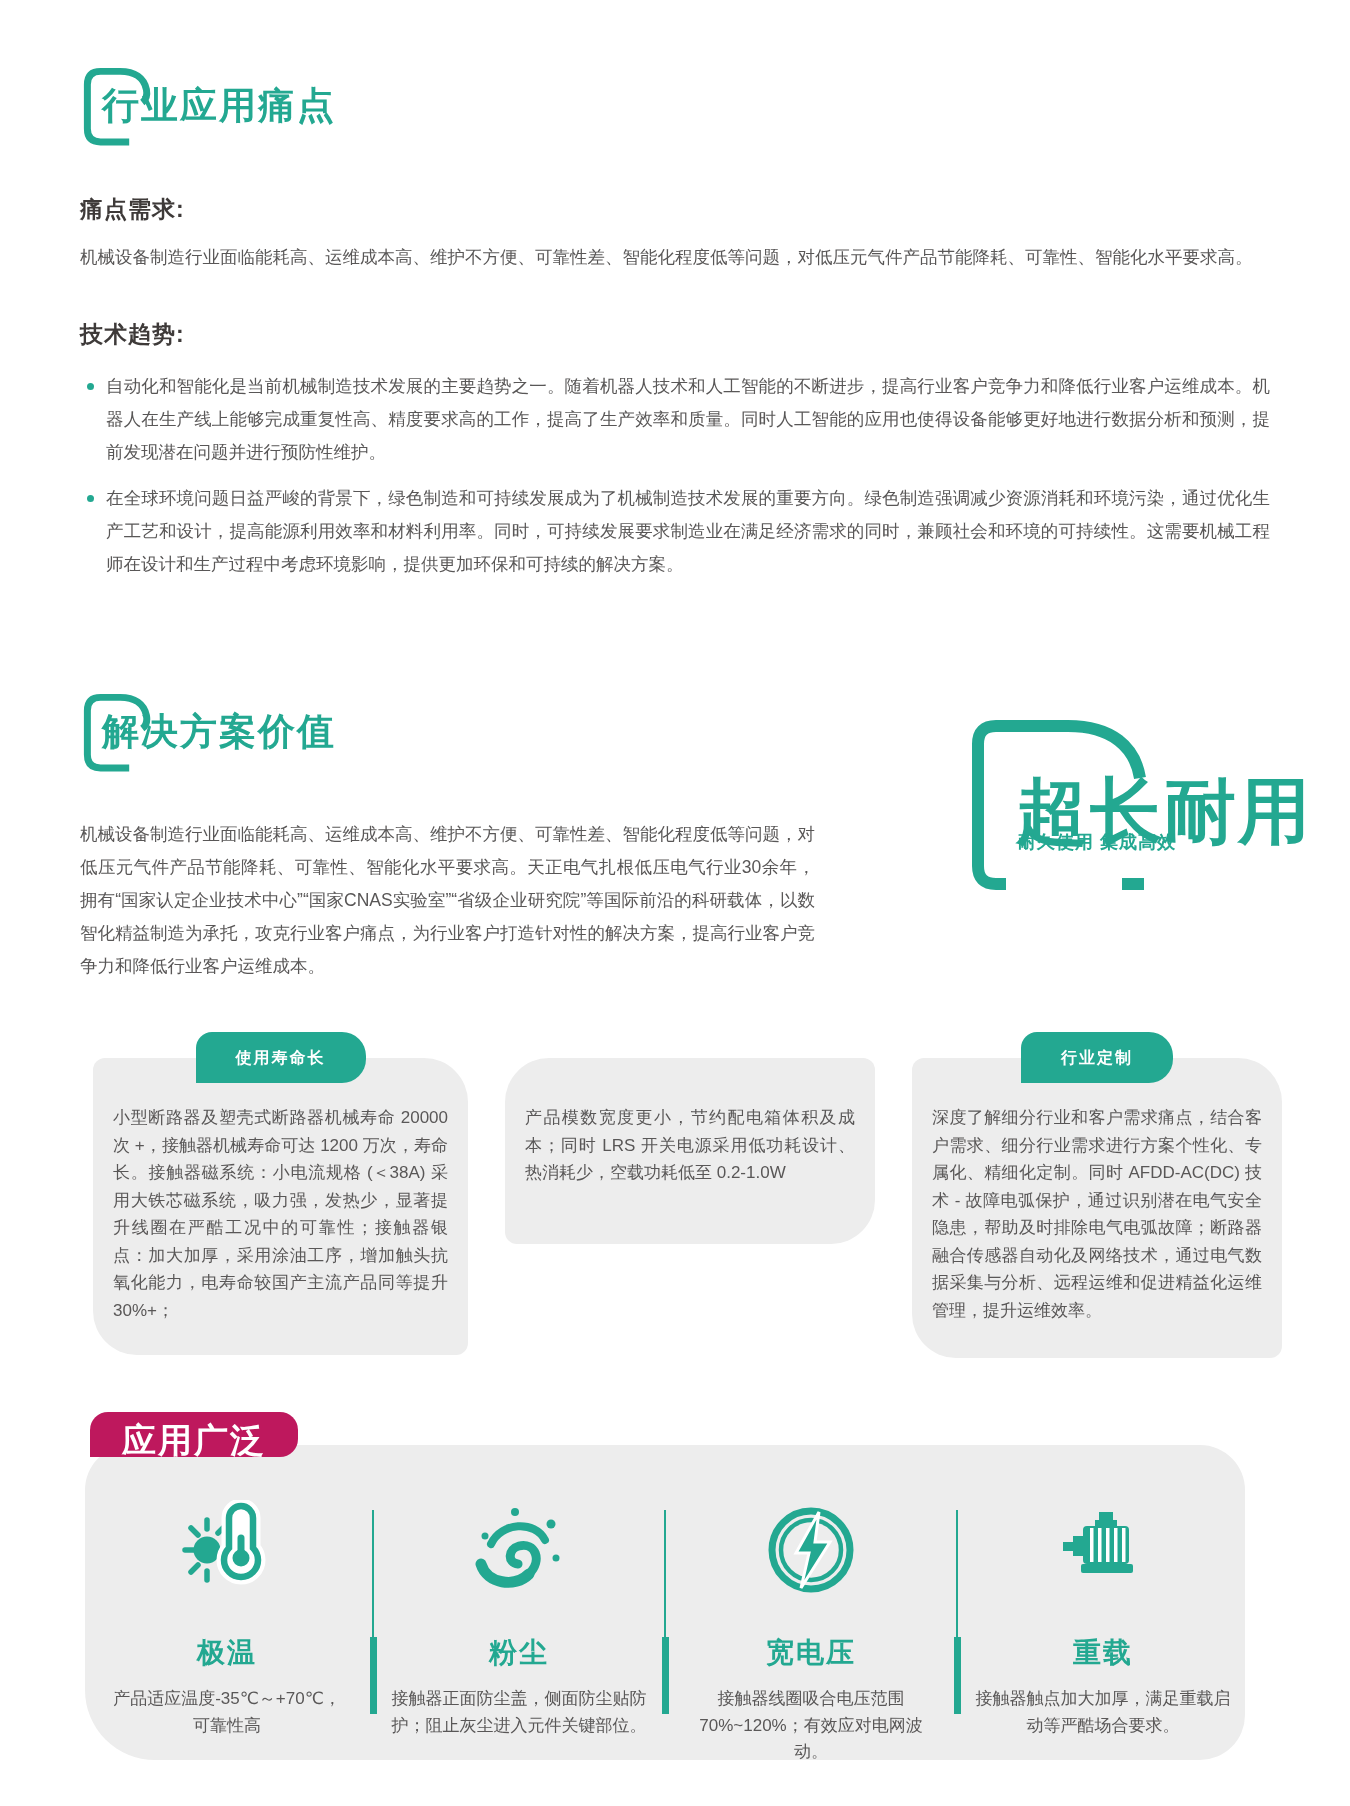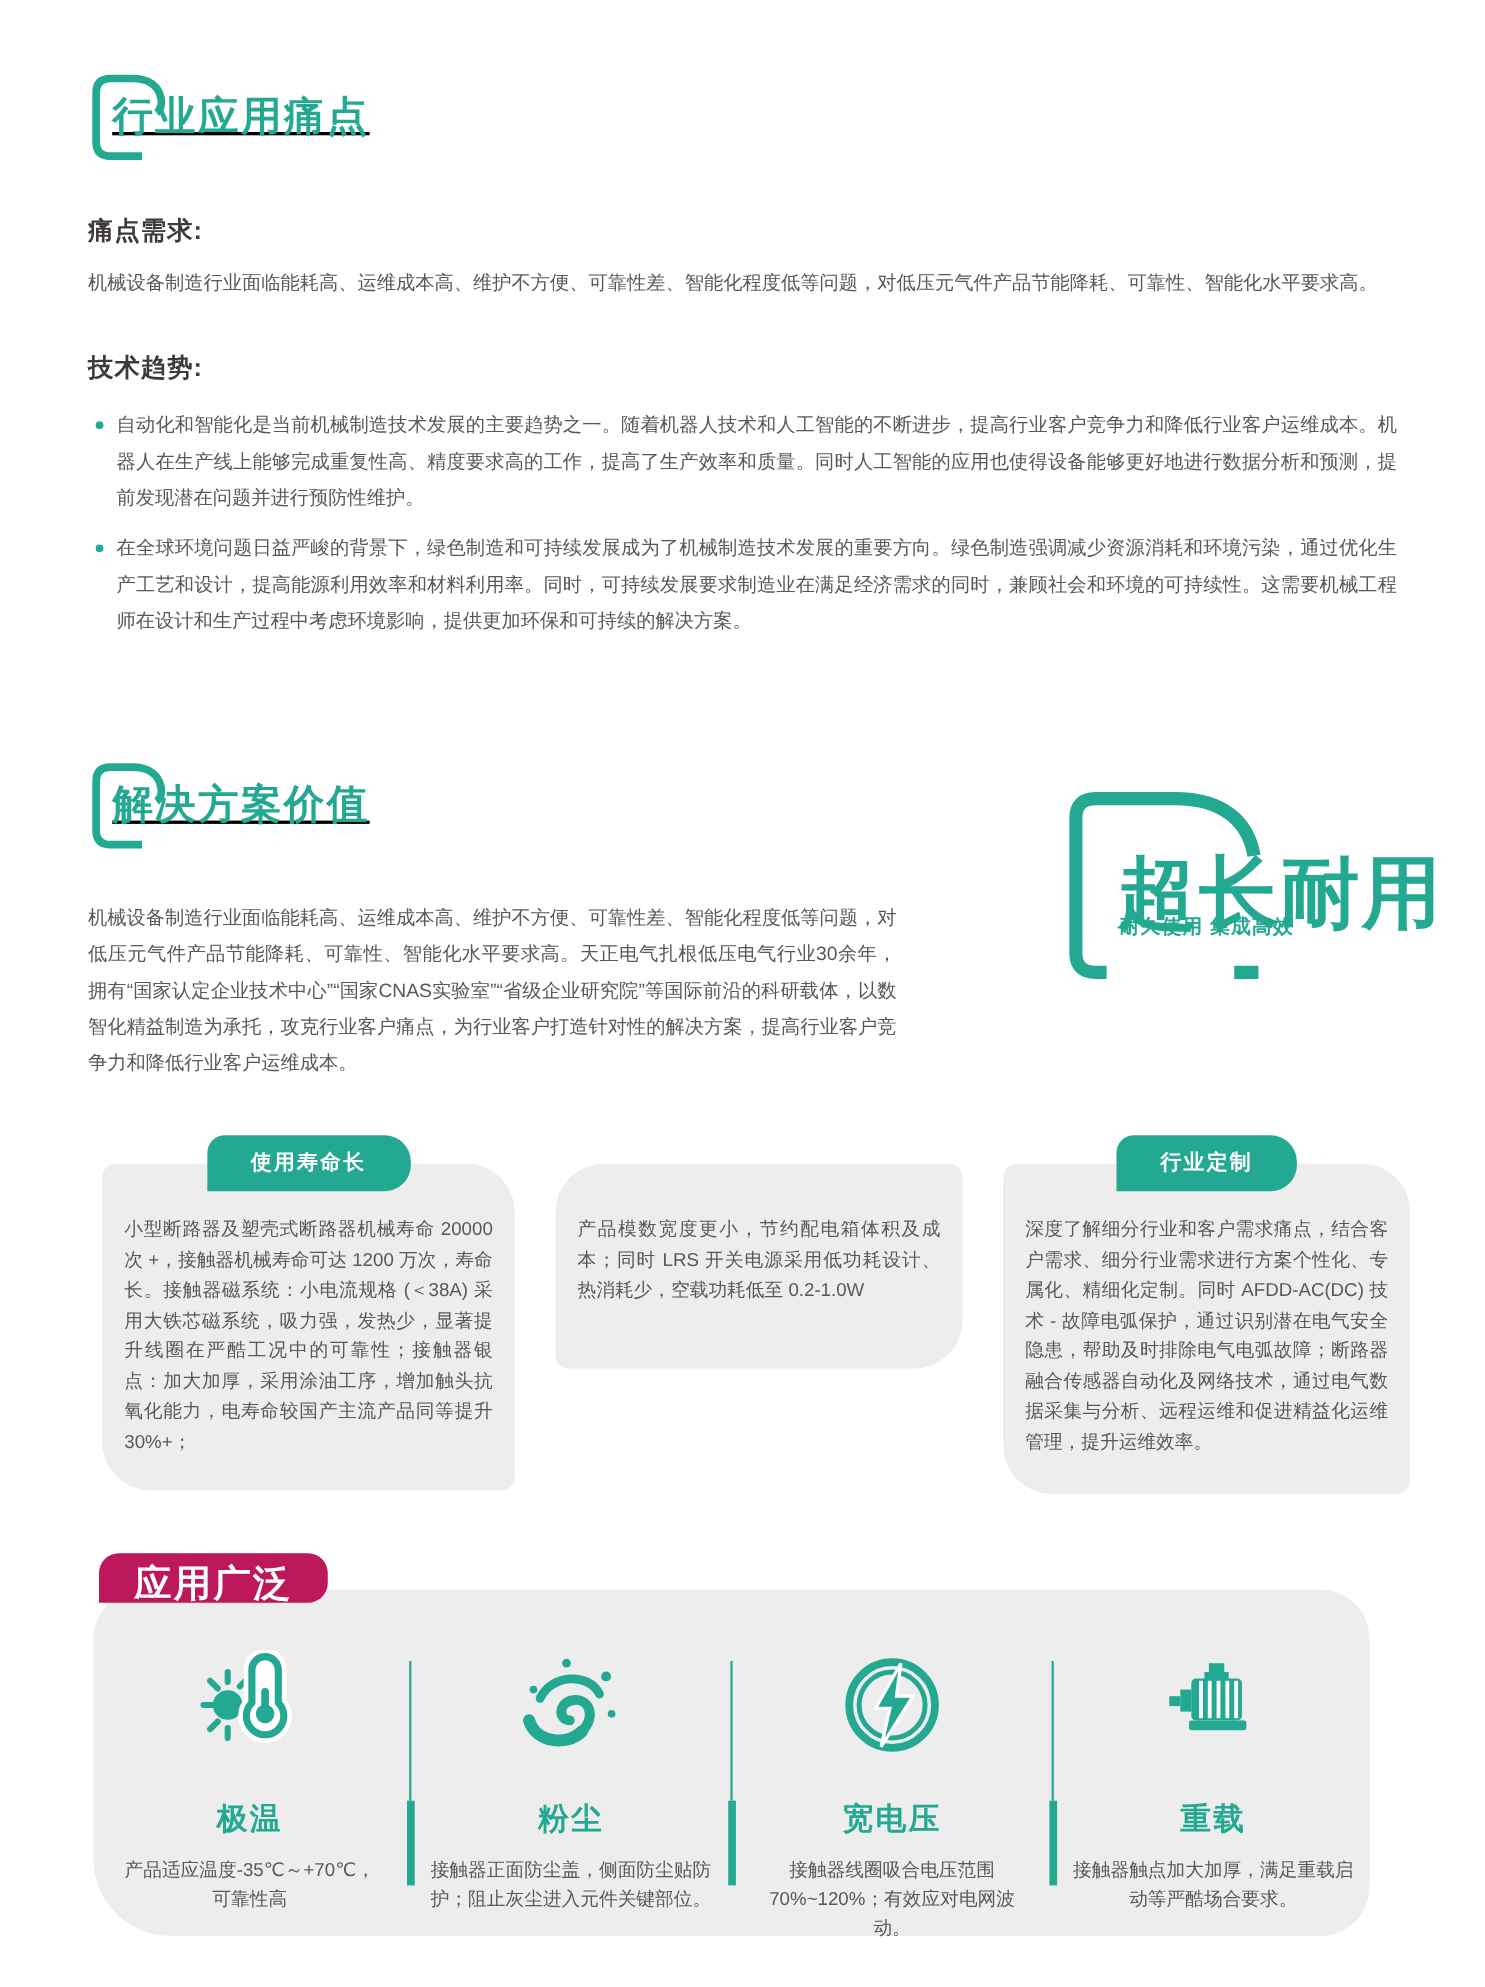--- a/index.html
+++ b/index.html
@@ -1,21 +1,21 @@
 <!DOCTYPE html>
 <html><head>
 <meta charset="utf-8">
 <style>
   * { margin:0; padding:0; box-sizing:border-box; }
   html,body { background:#ffffff; }
   body { font-family:"Liberation Sans","DejaVu Sans",sans-serif; }
   .page { position:relative; width:1350px; height:1806px; background:#fff; overflow:hidden; }
 
   
-  .sec-header { position:relative; height:92px; display:flex; align-items:center;text-decoration:underline; }
+  .sec-header { position:relative; height:92px; display:flex; align-items:center; }
   .sec-header svg { position:absolute; left:0; top:2px; width:82px; height:86px; }
   .sec-title { position:relative; z-index:1; margin-left:22px; font-size:37px; font-weight:700; color:#23A891; letter-spacing:2px; }
 
   
   .sec1 { padding:60px 80px 0 80px; }
   .sub-heading { margin-top:42px; font-size:23px; font-weight:700; color:#3E3A39; letter-spacing:1px; }
   .para { margin-top:16px; font-size:17.5px; color:#595757; line-height:32px; }
   .trend-heading { margin-top:46px; }
   ul.trends { margin-top:20px; list-style:none; }
   ul.trends li { position:relative; padding-left:26px; font-size:17.5px; color:#595757; line-height:33px; text-align:justify; }
@@ -30,21 +30,21 @@
   .badge svg { position:absolute; left:0; top:0; width:272px; height:170px; }
   .badge-title { position:absolute; left:44px; top:44px; font-size:72px; font-weight:700; color:#23A891; letter-spacing:2px; white-space:nowrap; }
   .badge-sub { position:absolute; left:46px; top:110px; font-size:18px; font-weight:700; color:#23A891; letter-spacing:1px; white-space:nowrap; }
 
   
   .cards { position:absolute; top:1058px; left:93px; display:flex; gap:37px; align-items:flex-start; }
   .card { position:relative; background:#EDEDED; padding:46px 20px 20px 20px; font-size:17px; color:#595757; line-height:27.5px; text-align:justify; }
   .card-1 { width:375px; height:297px; border-radius:12px 44px 12px 44px; }
   .card-2 { width:370px; height:186px; border-radius:44px 12px 44px 12px; }
   .card-3 { width:370px; height:300px; border-radius:12px 44px 12px 44px; }
-  .card-tab { position:absolute; top:-26px; left:50%; transform:translateX(-50%); height:51px; line-height:51px; padding:0 40px; background:#23A891; color:#fff; font-size:19px; font-weight:700; letter-spacing:2px; border-radius:16px 24px 24px 0; white-space:nowrap; }
+  .card-tab { position:absolute; top:-26px; left:50%; transform:translateX(-50%); height:51px; line-height:51px; padding:0 40px; background:#23A891; color:#fff; font-size:16px; font-weight:700; letter-spacing:2px; border-radius:16px 24px 24px 0; white-space:nowrap; }
 
   
   .apps { position:absolute; top:1445px; left:85px; width:1160px; height:315px; background:#EDEDED; border-radius:45px 45px 45px 70px; }
   .apps-tab { position:absolute; top:-33px; left:5px; height:45px; line-height:57px; padding:0 32px; background:#be185d; color:#fff; font-size:34px; font-weight:700; letter-spacing:2px; border-radius:18px 18px 18px 0; }
   .apps-row { display:flex; height:100%; padding-top:55px; }
   .app-col { flex:1; text-align:center; }
   .app-icon { width:100px; height:100px; margin:0 auto; }
   .app-title { margin-top:30px; font-size:28px; font-weight:700; color:#23A891; letter-spacing:2px; }
   .app-desc { margin:14px auto 0; max-width:256px; font-size:17px; color:#595757; line-height:26.5px; }
   .col-sep { width:8px; display:flex; flex-direction:column; align-items:center; margin-top:10px; }

